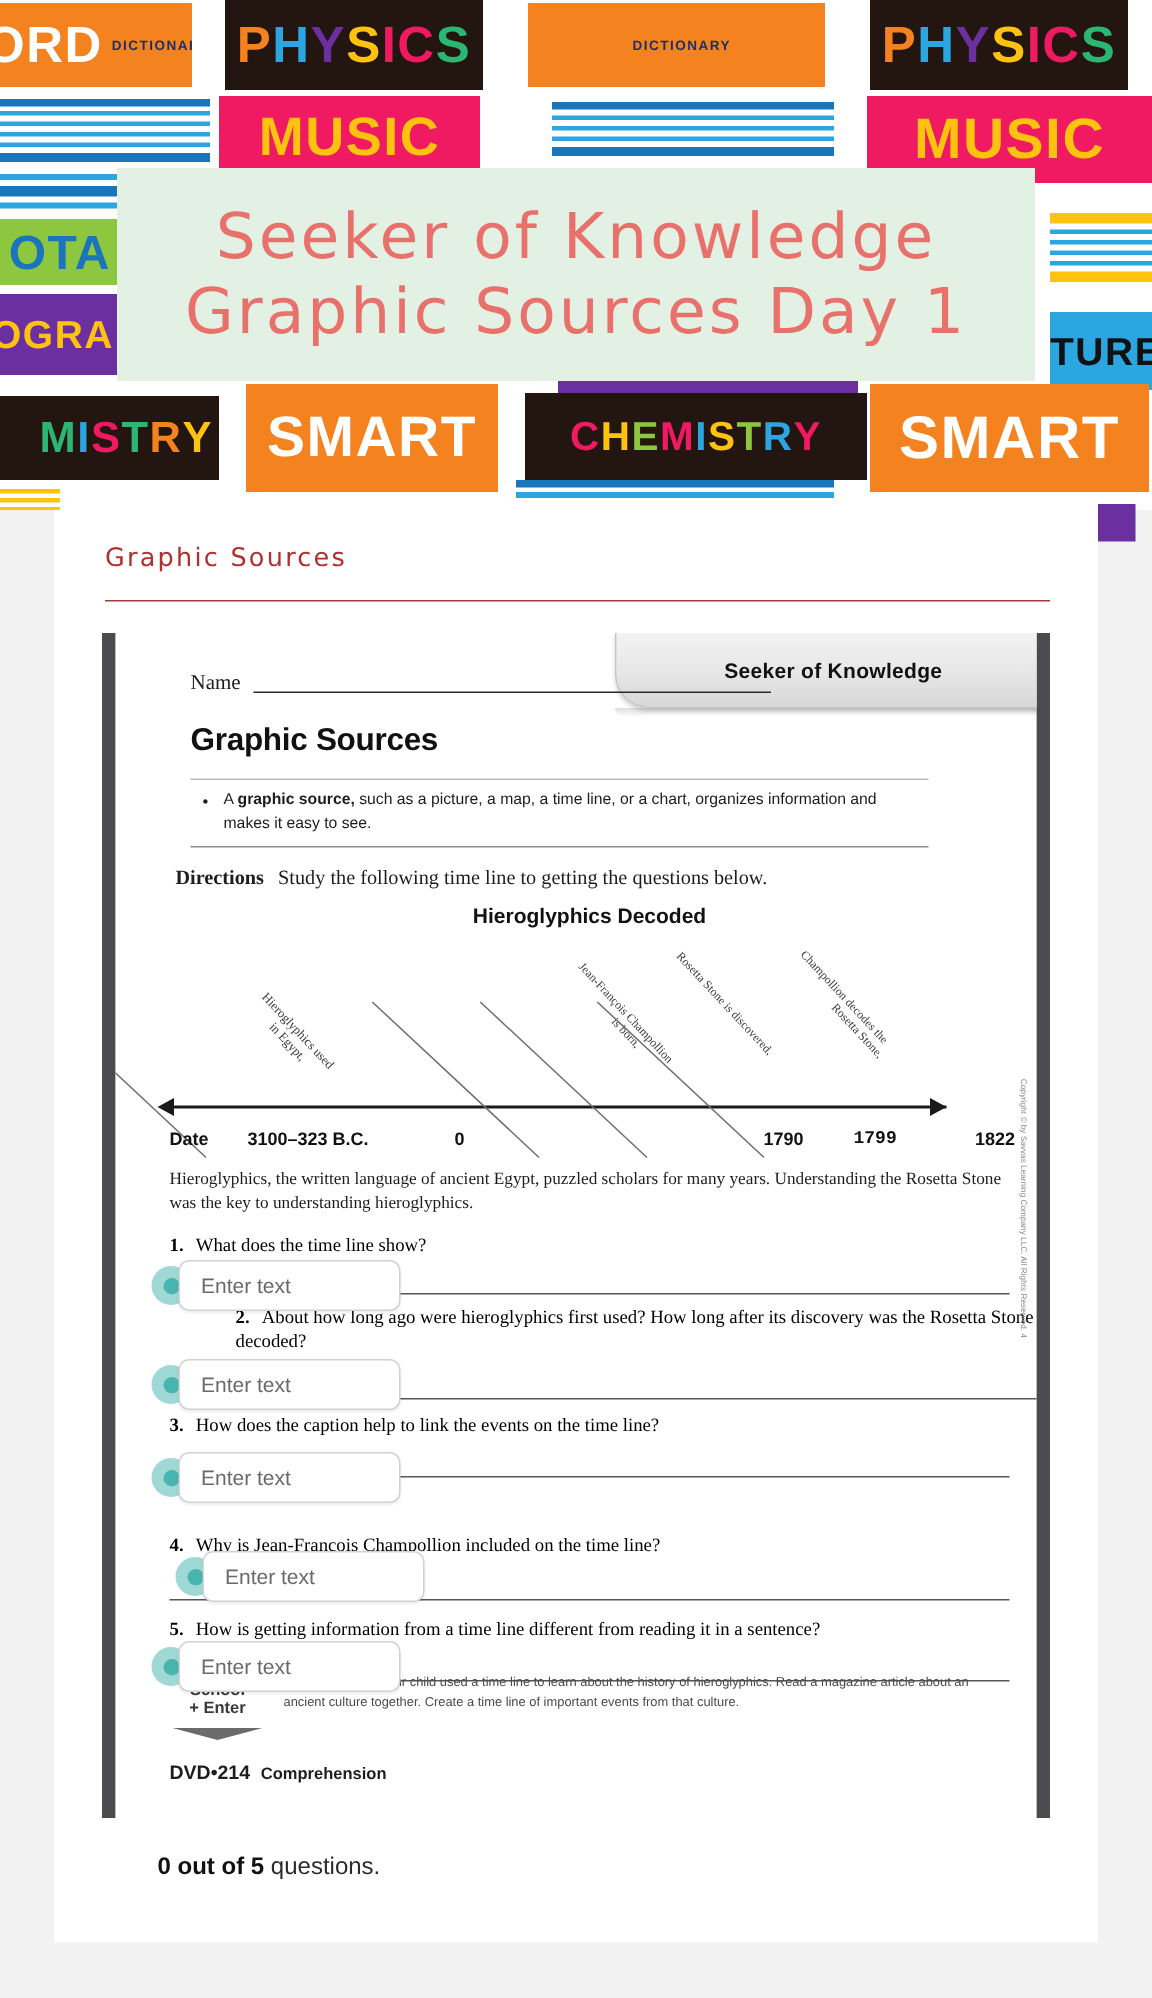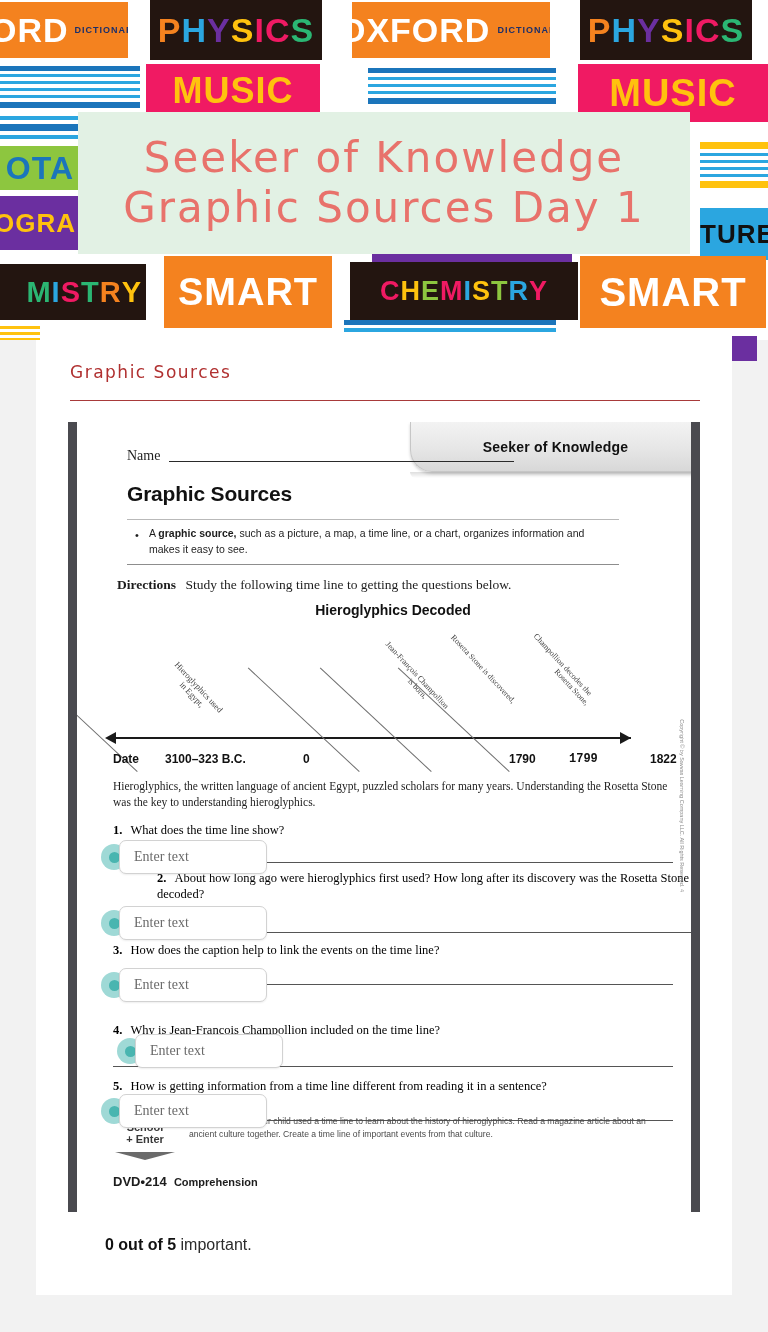--- a/index.html
+++ b/index.html
@@ -222,21 +222,21 @@
     display: block;
   }
   .txtbox {
     width: 148px; height: 34px;
     background: #ffffff;
     border: 1px solid #d2d2d2;
     border-radius: 7px;
     box-shadow: 0 1px 2px rgba(0,0,0,.07);
     display: flex; align-items: center;
     padding-left: 14px;
-    font-family: Liberation Serif, serif;
+    font-family: Liberation Sans, sans-serif;
     font-size: 14px; color: #6a6a6a;
   }
 
   .copyright {
     position: absolute;
     right: 6px; top: 470px;
     font-family: "Liberation Sans", sans-serif;
     font-size: 5.5px; color: #8a8a8a;
     white-space: nowrap;
     transform: rotate(90deg);
@@ -310,21 +310,20 @@
     <span style="color:#f4821f;">P</span>
       <span style="color:#2ba6e0;">H</span>
       <span style="color:#6b2fa0;">Y</span>
       <span style="color:#ffc20e;">S</span>
       <span style="color:#f01a63;">I</span>
       <span style="color:#f01a63;">C</span>
       <span style="color:#2bb673;">S</span>
   </div>
 
   <div class="tile" style="left:352px; top:2px; width:198px; height:56px; background:#f4821f; color:#fff; font-size:34px;">
-    <span>OXFORD</span>
     <span style="font-size:9px; margin-left:7px; color:#1b2f6b;">DICTIONARY</span>
   </div>
 
   <div class="tile" style="left:580px; top:0px; width:172px; height:60px; background:#231510; font-size:34px;">
     <span style="color:#f4821f;">P</span>
       <span style="color:#2ba6e0;">H</span>
       <span style="color:#6b2fa0;">Y</span>
       <span style="color:#ffc20e;">S</span>
       <span style="color:#f01a63;">I</span>
       <span style="color:#f01a63;">C</span>
@@ -600,17 +599,17 @@
 
         <div class="footer-code">
           <span class="bigger">DVD•214</span>
           <span class="sm" style="margin-left:4px;">Comprehension</span>
         </div>
 
       </div>
     </div>
 
     <div class="completed">
-      <b>0 out of 5</b><span> important.</span>
+      <b>0 out of 5</b><span> questions.</span>
     </div>
 
   </div>
 </div>
 
 </body></html>

